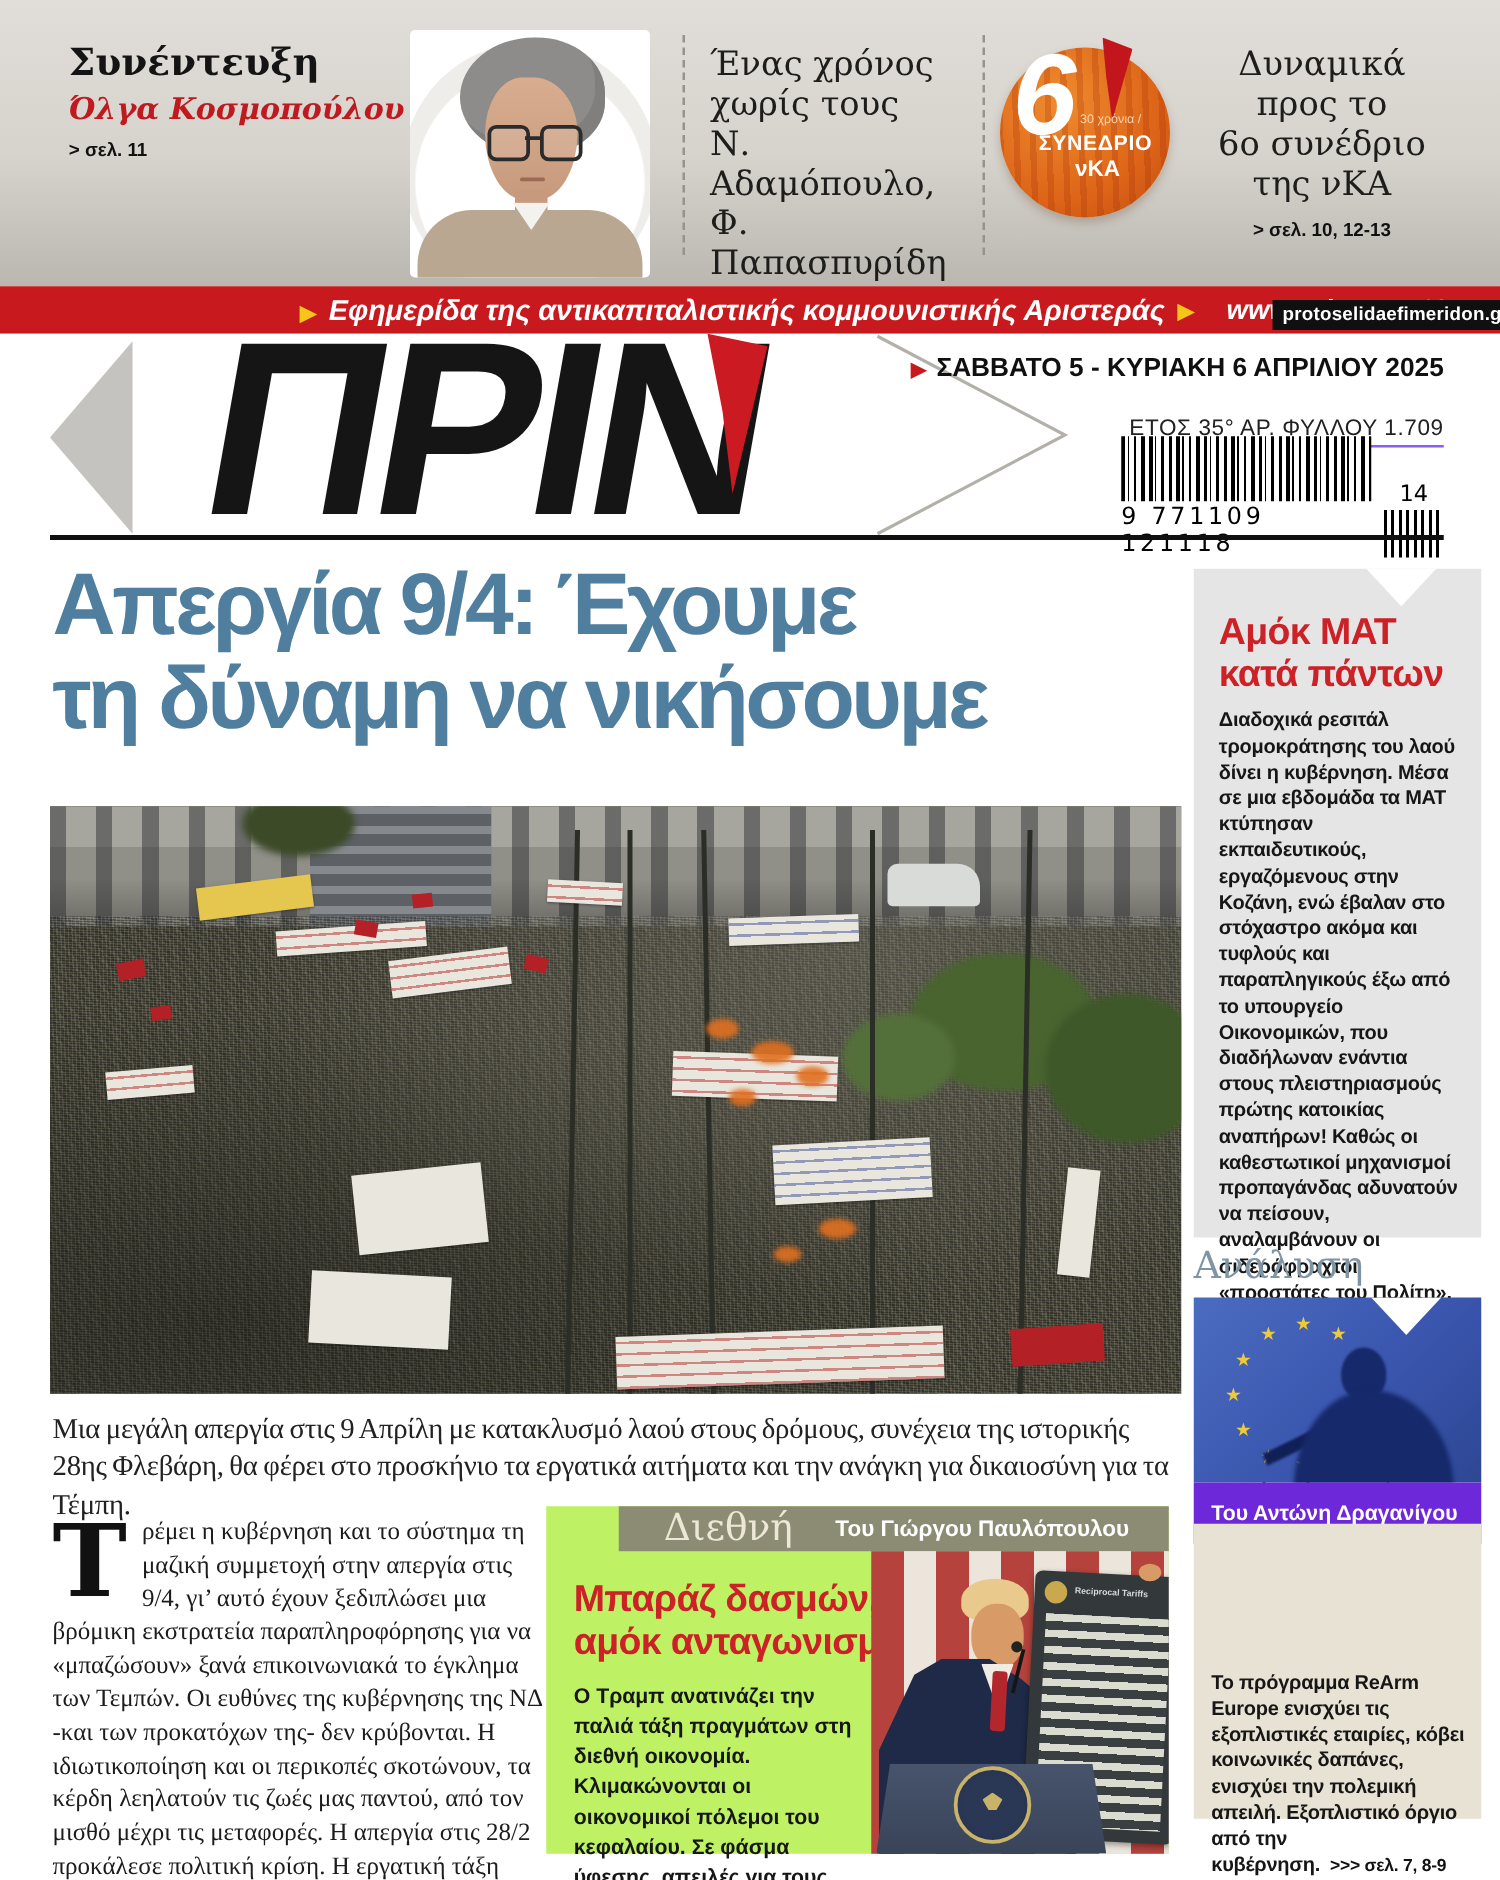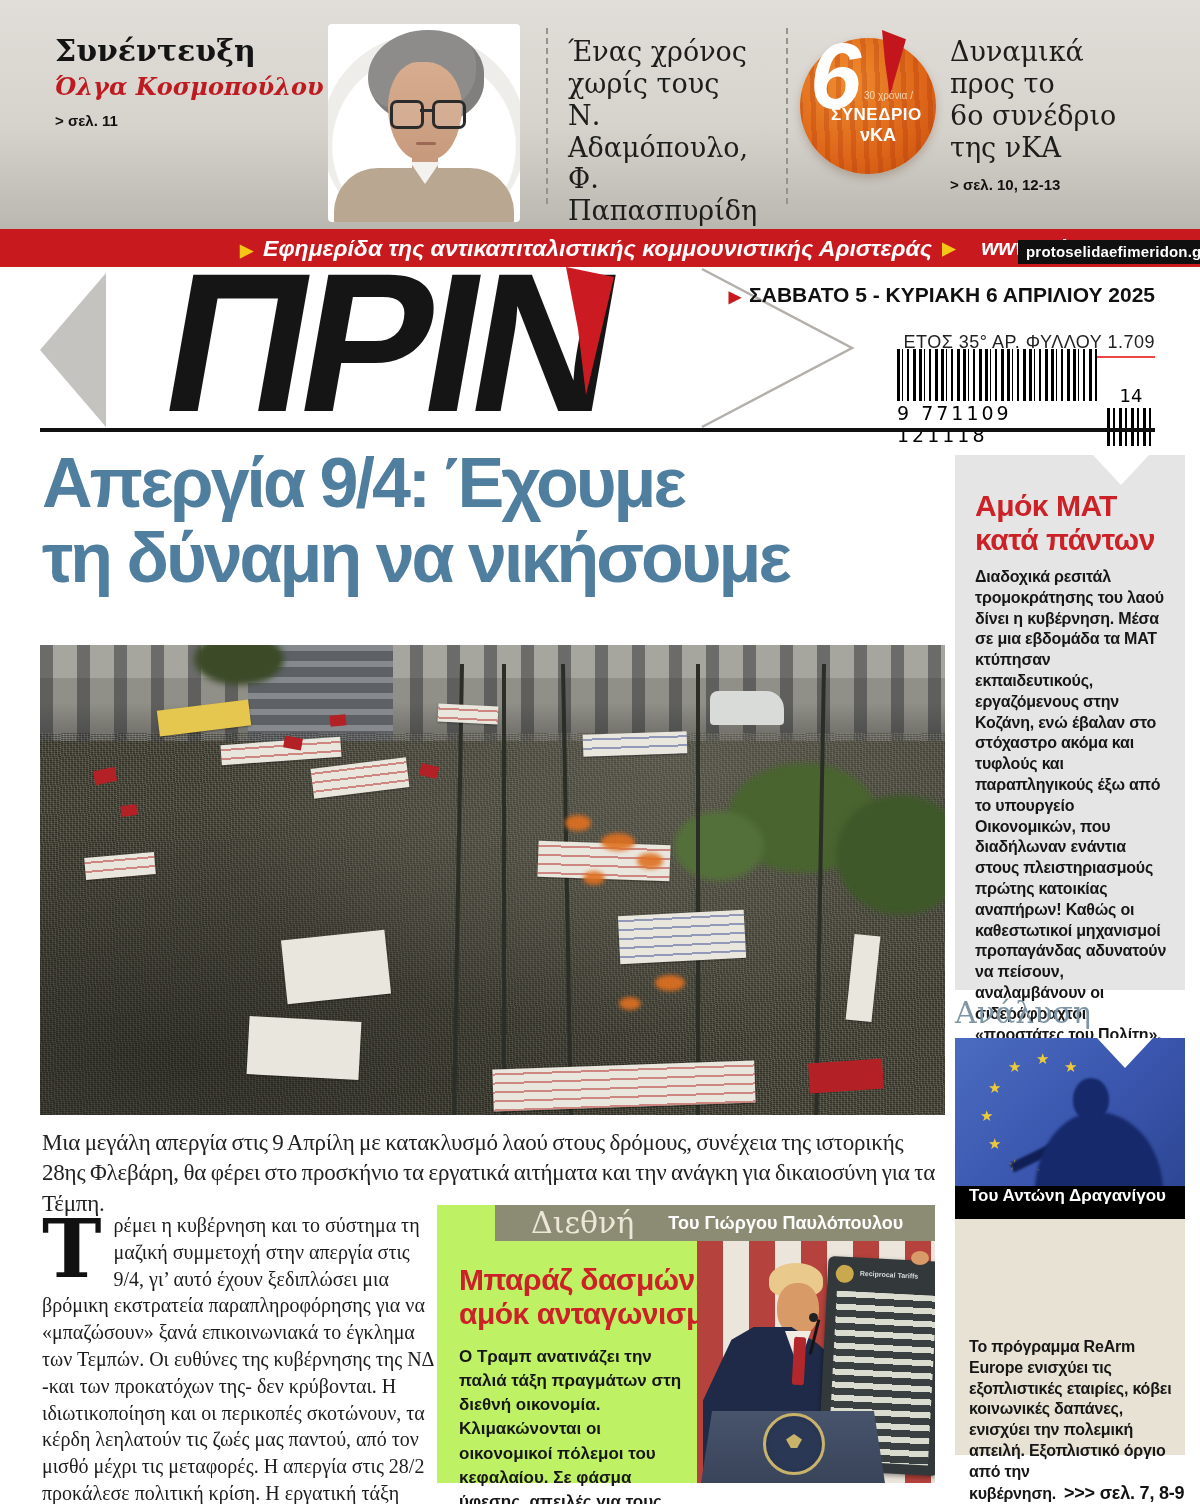--- a/index.html
+++ b/index.html
@@ -10,21 +10,21 @@
 
   
   .topstrip{left:0;top:0;width:1200px;height:229px;
     background:linear-gradient(180deg,#e1ded9 0%,#d6d3cd 55%,#bab7b1 100%);}
   .t-kicker{font:bold 30px/1 "DejaVu Serif",serif;color:#141414;}
   .t-author{font:italic bold 24px/1 "DejaVu Serif",serif;color:#bf1a20;margin-top:9px;}
   .t-title{font:27px/1.18 "DejaVu Serif",serif;color:#1d1d1b;margin-top:12px;}
   .t-page{font:bold 15px "Liberation Sans",sans-serif;color:#111;margin-top:13px;}
   .tz1{left:55px;top:36px;width:270px;}
   .tz2{left:568px;top:36px;width:205px;}
-  .tz3{left:950px;top:36px;width:215px;}
+  .tz3{left:950px;top:36px;width:215px;text-align:center;}
   .tsep{width:0;border-left:2px dashed #96938d;height:176px;top:28px;}
   .sep1{left:546px;} .sep2{left:786px;}
 
   
   .portrait{left:328px;top:24px;width:192px;height:198px;background:#fff;border-radius:4px;overflow:hidden;}
   .portrait .circ{position:absolute;left:-6px;top:10px;width:204px;height:204px;border-radius:50%;
      background:radial-gradient(circle at 50% 55%,#ffffff 60%,#efedea 61%);}
   .p-hair{position:absolute;left:40px;top:6px;width:116px;height:94px;background:#8d8c8a;
      border-radius:52% 48% 46% 50%;box-shadow:inset -8px -10px 0 rgba(120,119,117,.6);}
   .p-face{position:absolute;left:60px;top:38px;width:74px;height:98px;border-radius:46% 54% 50% 50%/52% 52% 62% 62%;
@@ -67,21 +67,21 @@
   .gray-tri{position:absolute;left:40px;top:6px;width:0;height:0;
      border-left:66px solid #c5c3bf;border-top:77px solid transparent;border-bottom:77px solid transparent;transform:scaleX(-1);}
   .prin{position:absolute;left:168px;top:-4px;font:bold 198px/160px "Liberation Sans",sans-serif;
      color:#151515;transform:skewX(-10deg);letter-spacing:-8px;}
   .prin-accent{position:absolute;left:552px;top:0px;width:70px;height:190px;z-index:5;}
   .chev{position:absolute;left:700px;top:0px;}
   .mh-right{position:absolute;right:45px;top:16px;text-align:right;}
   .mh-date{font:bold 21px "Liberation Sans",sans-serif;color:#101010;}
   .mh-date .tri{color:#c8191e;font-size:16px;margin-right:8px;}
   .mh-issue{display:inline-block;font:18px "Liberation Sans",sans-serif;color:#222;letter-spacing:.5px;
-     border-bottom:2px solid #ef4444;padding-bottom:3px;margin-top:7px;text-align:center;}
+     border-bottom:2px solid #8b5cf6;padding-bottom:3px;margin-top:7px;text-align:center;}
   .barcode{position:absolute;right:45px;top:82px;display:flex;align-items:flex-end;gap:10px;}
   .bc-main{width:200px;}
   .bc-bars{height:52px;background:repeating-linear-gradient(90deg,#000 0 3px,#fff 3px 5px,#000 5px 6px,#fff 6px 10px,#000 10px 12px,#fff 12px 16px,#000 16px 19px,#fff 19px 22px);}
   .bc-num{font:19px "DejaVu Sans",sans-serif;color:#000;letter-spacing:3px;margin-top:1px;}
   .bc-addon{width:48px;text-align:center;}
   .bc-anum{font:18px "DejaVu Sans",sans-serif;color:#000;}
   .bc-abars{height:38px;margin-top:2px;background:repeating-linear-gradient(90deg,#000 0 3px,#fff 3px 6px,#000 6px 8px,#fff 8px 12px);}
   .black-rule{position:absolute;left:40px;top:161px;width:1115px;height:4px;background:#101010;}
 
   
@@ -198,28 +198,28 @@
   .s4{left:137px;top:69px;} .s5{left:129px;top:97px;} .s6{left:109px;top:118px;}
   .s7{left:81px;top:124px;} .s8{left:53px;top:118px;} .s9{left:33px;top:97px;}
   .s10{left:25px;top:69px;} .s11{left:33px;top:41px;} .s12{left:53px;top:20px;}
   .eu-head{position:absolute;left:118px;top:40px;width:36px;height:42px;background:#16296b;
      border-radius:50% 50% 45% 45%;filter:blur(1px);}
   .eu-body{position:absolute;left:80px;top:74px;width:128px;height:84px;background:#16296b;
      border-radius:48% 52% 0 0/95% 95% 0 0;filter:blur(1.5px);}
   .eu-rifle{position:absolute;left:52px;top:104px;width:96px;height:10px;background:#101f55;
      transform:rotate(-26deg);filter:blur(1px);}
   .n2{right:32px;border-top-color:#fff;}
-  .sb-byline{left:955px;top:1186px;width:230px;height:49px;background:#000000;display:flex;}
+  .sb-byline{left:955px;top:1186px;width:230px;height:49px;background:#6d28d9;display:flex;align-items:center;}
   .sb-byline span{font:bold 17px "Liberation Sans",sans-serif;color:#fff;margin-left:14px;}
   .sb-box2{left:955px;top:1219px;width:230px;height:236px;background:#e7e2d3;}
   .sb2-title{position:absolute;left:14px;top:14px;font:bold 29px/1.14 "Liberation Sans",sans-serif;
      color:#cc2127;letter-spacing:-.5px;}
   .sb2-body{position:absolute;left:14px;top:118px;width:204px;font:bold 16px/1.3 "Liberation Sans",sans-serif;
      color:#161616;letter-spacing:-.2px;}
-  .sb2-body .pages{margin-left:8px;font-size:18px;}
+  .sb2-body .pages{margin-left:8px;font-size:14px;}
 </style>
 </head>
 <body>
 
 <div id="page">
 
   <div class="abs topstrip">
     <div class="abs tz1">
       <div class="t-kicker">Συνέντευξη</div>
       <div class="t-author">Όλγα Κοσμοπούλου</div>

